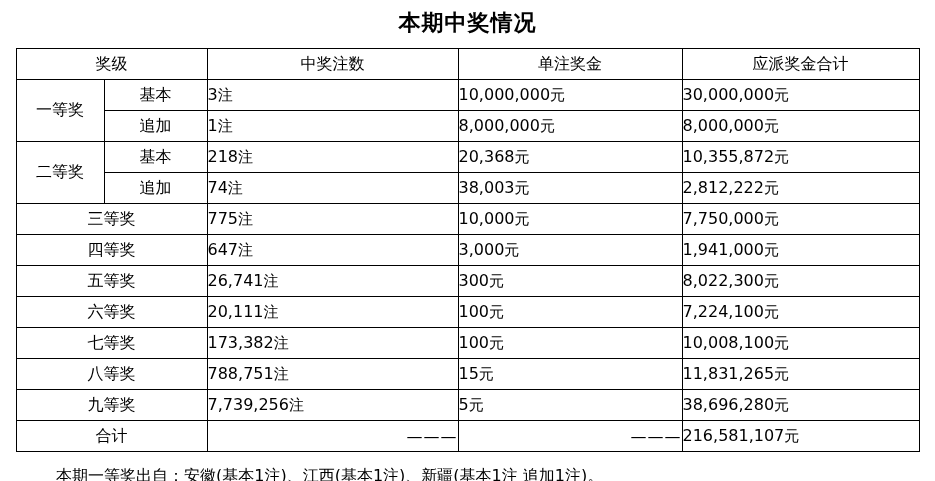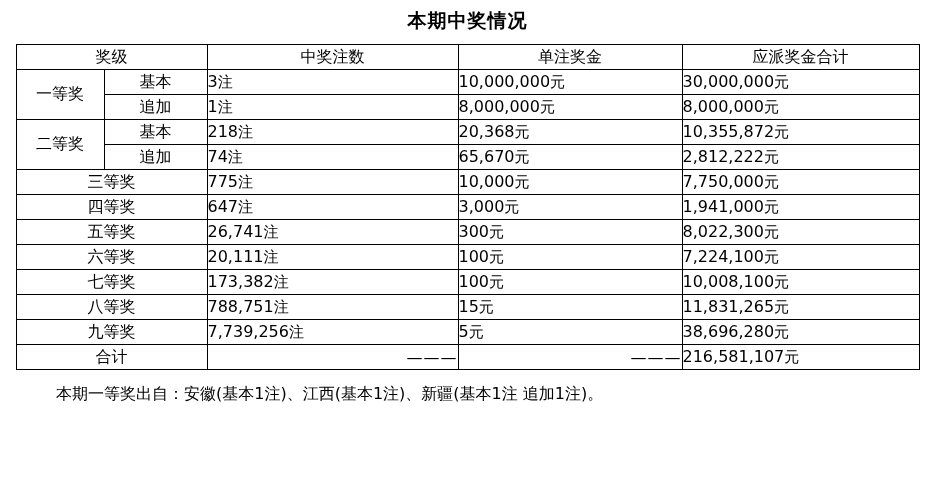--- a/index.html
+++ b/index.html
@@ -15,38 +15,38 @@
     overflow: hidden;
   }
   .page {
     width: 935px;
     height: 481px;
     position: relative;
     box-sizing: border-box;
   }
   .title {
     text-align: center;
-    font-size: 19px;
+    font-size: 22px;
     font-weight: bold;
     letter-spacing: 1px;
     padding-top: 8px;
     padding-bottom: 10px;
   }
   table.prize {
     border-collapse: collapse;
     width: 903px;
     margin: 0 auto;
     table-layout: fixed;
   }
   table.prize td, table.prize th {
     border: 1px solid #000000;
     font-size: 16px;
     font-weight: normal;
     padding: 0;
-    height: 25px;
+    height: 31px;
     box-sizing: border-box;
   }
   table.prize th {
     text-align: center;
   }
   .c-level-a { width: 88px; }
   .c-level-b { width: 103px; }
   .c-count   { width: 251px; }
   .c-unit    { width: 224px; }
   .c-total   { width: 237px; }
@@ -114,21 +114,21 @@
         <td class="center" rowspan="2">二等奖</td>
         <td class="center">基本</td>
         <td class="right"><span class="num">218</span><span class="zhu">注</span></td>
         <td class="right"><span class="num">20,368</span><span class="yuan">元</span></td>
         <td class="right"><span class="num">10,355,872</span><span class="yuan">元</span></td>
       </tr>
 
       <tr>
         <td class="center">追加</td>
         <td class="right"><span class="num">74</span><span class="zhu">注</span></td>
-        <td class="right"><span class="num">65,670</span><span class="yuan">元</span></td>
+        <td class="right"><span class="num">38,003</span><span class="yuan">元</span></td>
         <td class="right"><span class="num">2,812,222</span><span class="yuan">元</span></td>
       </tr>
 
       <tr>
         <td class="center" colspan="2">三等奖</td>
         <td class="right"><span class="num">775</span><span class="zhu">注</span></td>
         <td class="right"><span class="num">10,000</span><span class="yuan">元</span></td>
         <td class="right"><span class="num">7,750,000</span><span class="yuan">元</span></td>
       </tr>
 

